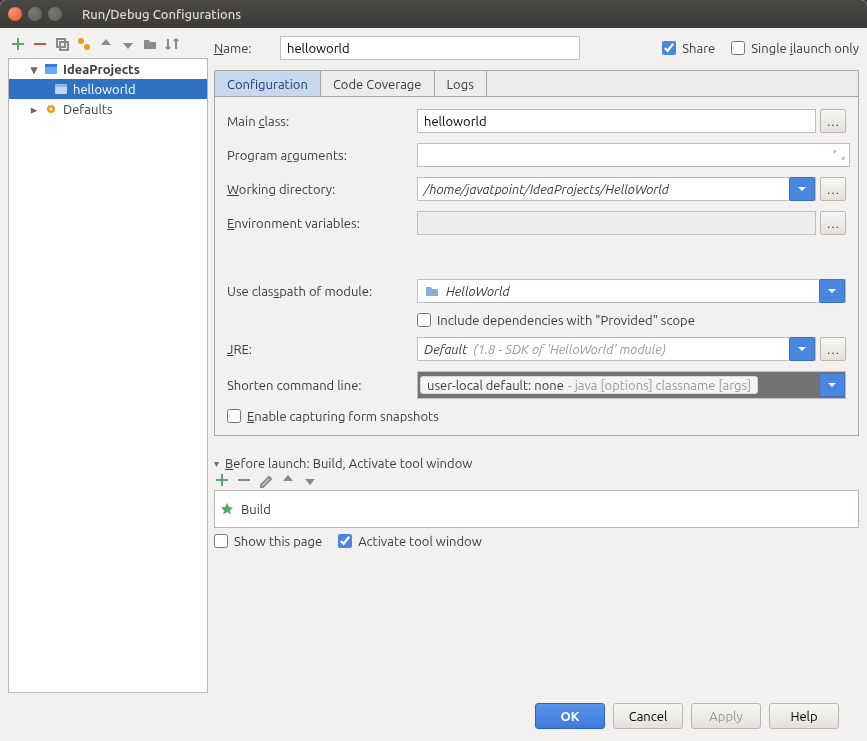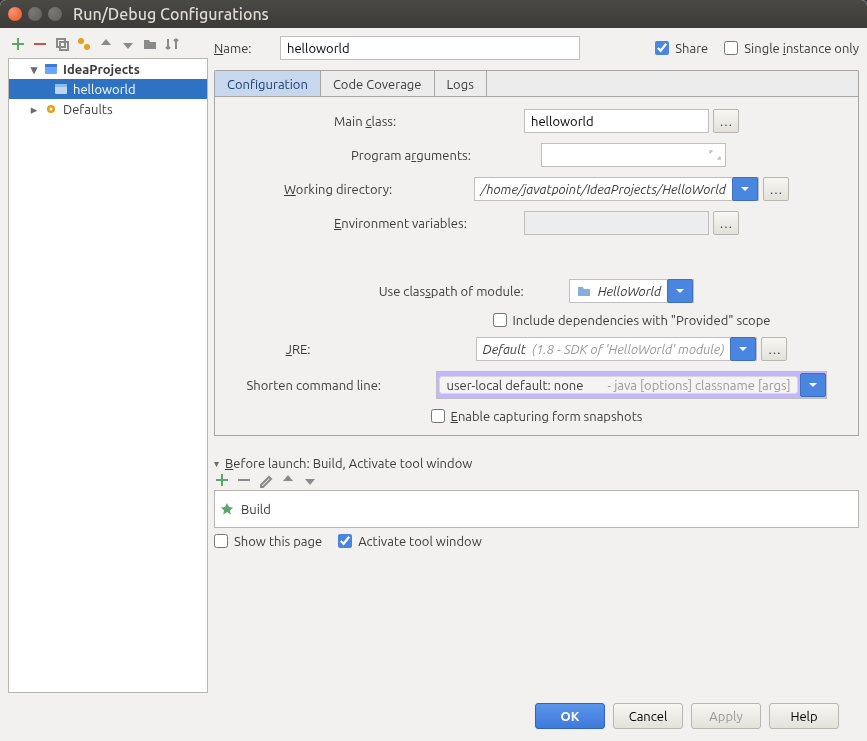--- a/index.html
+++ b/index.html
@@ -57,21 +57,21 @@
   }
   .win-btns { display:flex; gap:6px; align-items:center; }
   .win-btn {
     width: 14px; height:14px; border-radius:50%;
     display:inline-flex; align-items:center; justify-content:center;
     font-size:8px; color:#2b2b2b;
   }
   .win-close { background: radial-gradient(circle at 30% 30%, #f79674, #e95420); }
   .win-min   { background: radial-gradient(circle at 30% 30%, #7a7974, #5f5e59); }
   .win-max   { background: radial-gradient(circle at 30% 30%, #7a7974, #5f5e59); }
-  .titlebar-title { margin-left: 3px; font-size:16px; }
+  .titlebar-title { margin-left: 12px; font-size:13px; }
 
   
   .body-area {
     flex: 1 1 auto;
     display: flex;
     flex-direction: column;
     padding: 0;
   }
   .split {
     flex: 1 1 auto;
@@ -153,21 +153,20 @@
     background: var(--tab-active-bg);
     color:#1a3e72;
   }
   .tab-panel {
     border:1px solid var(--tab-border);
     padding: 12px;
     display:flex;
     flex-direction:column;
     gap:10px;
     background: var(--body-bg);
-    align-items: center;
   }
 
   .form-row { display:flex; align-items:center; gap:10px; }
   .form-row .flabel { width: 180px; }
   .form-row .fcontrol { flex:1 1 auto; display:flex; gap:4px; align-items:center;}
   .txt {
     flex:1 1 auto;
     height:24px; border:1px solid var(--input-border);
     background:var(--input-bg); padding:0 6px; font:inherit;
   }
@@ -186,28 +185,28 @@
     cursor:default;
   }
   .dd-btn { background: var(--btn-blue); border-color:#3c70c0; color:#fff;}
   .combo {
     flex:1 1 auto; display:flex; align-items:center;
     border:1px solid var(--input-border); height:24px; background:#fff;
   }
   .combo-text { flex:1; padding:0 6px; display:flex; align-items:center; gap:6px;font-style:italic;}
   .combo-text .muted { color: var(--text-muted); }
   .ghost-combo {
-    border:1px solid var(--input-border); height:28px; background:#c4b5fd;
+    border:1px solid var(--input-border); height:28px; background:#737373;
     flex:1 1 auto; display:flex; align-items:center;
   }
   .ghost-pill {
     margin:2px; padding:1px 6px; border:1px solid #d9d7d2; border-radius:3px;
     background:#f5f4f2; display:flex; align-items:baseline; gap:4px;
   }
-  .ghost-pill .muted { color: var(--text-muted); margin-left: 20px; }
+  .ghost-pill .muted { color: var(--text-muted); }
 
   .section-sep { height:24px; }
 
   .before-launch-header {
     display:flex; align-items:center; gap:6px; font-weight:400;
   }
   .before-launch-header .disclose { color:#6b6b6b; font-size:10px; }
   .bl-toolbar { display:flex; gap:6px; padding:2px 0;}
   .bl-list {
     border:1px solid var(--panel-border);
@@ -345,21 +344,21 @@
         <div class="name-row">
           <span class="lbl"><span class="underline-at">N</span><span>ame:</span></span>
           <input class="name-input" value="helloworld" style="">
           <span class="spacer"></span>
           <label class="chk">
             <input type="checkbox" checked="" style="">
             <span>Share</span>
           </label>
           <label class="chk">
             <input type="checkbox" style="">
-            <span><span>Single </span><span class="underline-at">i</span><span>nstance only</span></span>
+            <span><span>Single </span><span class="underline-at">i</span><span>launch only</span></span>
           </label>
         </div>
 
         <div class="tabstrip">
           <div class="tab active">Configuration</div>
           <div class="tab">Code Coverage</div>
           <div class="tab">Logs</div>
         </div>
 
         <div class="tab-panel">

